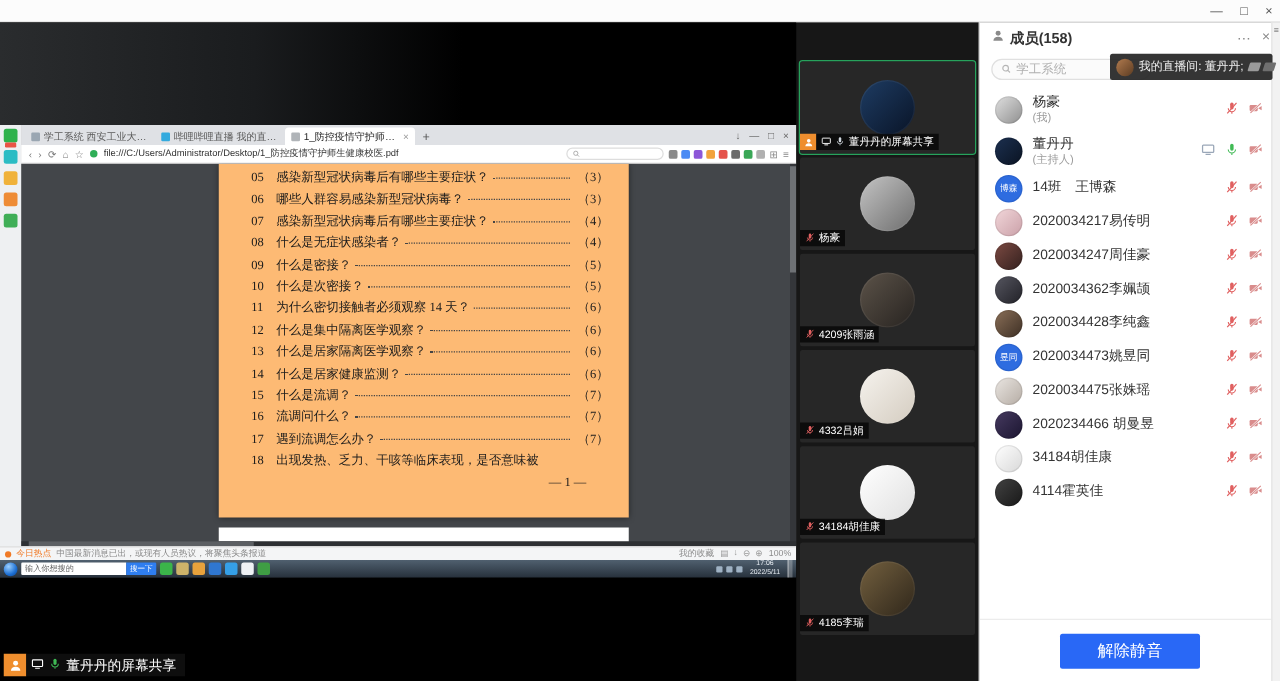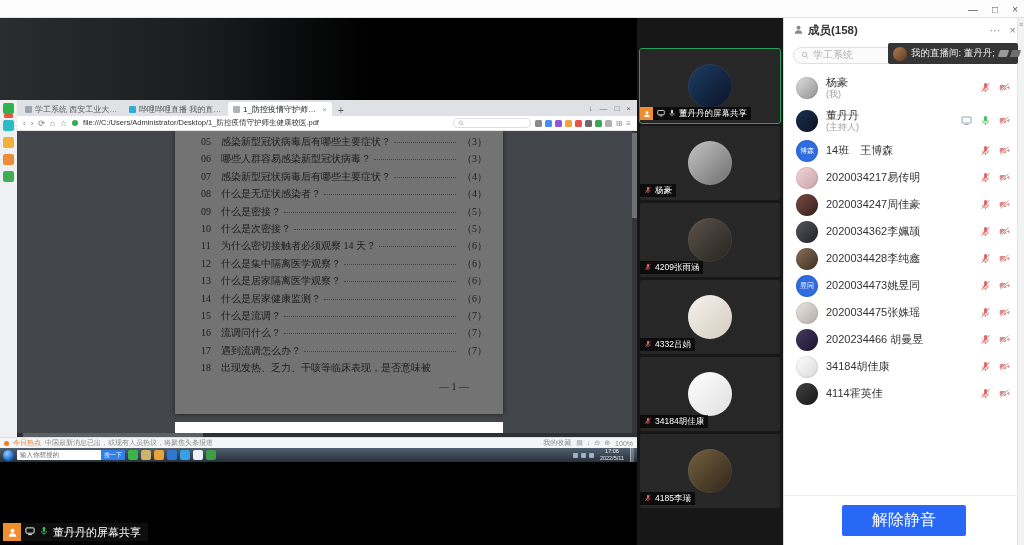--- a/index.html
+++ b/index.html
@@ -34,21 +34,21 @@
   .addrbar { height:15px; display:flex; align-items:center; gap:5px; padding:0 6px; background:#fff; border-bottom:1px solid #e6e6e6; font-size:8px; color:#888; }
   .nav-ico { font-size:8px; color:#777; }
   .url-shield { width:6px; height:6px; border-radius:50%; background:#2fae57; flex:none; }
   .url-text { font-size:7.5px; color:#333; white-space:nowrap; overflow:hidden; max-width:270px; }
   .addr-right { margin-left:auto; display:flex; align-items:center; gap:4px; }
   .search-chip { width:78px; height:10px; border:1px solid #ddd; border-radius:6px; display:flex; align-items:center; padding:0 4px; gap:3px; color:#aaa; font-size:6.5px; }
   .ext-ico { width:7px; height:7px; border-radius:1.5px; }
   .addr-glyph { font-size:8px; color:#888; }
 
   .pdfview { flex:1; position:relative; background:#43464a; overflow:hidden; }
-  .page { position:absolute; left:158px; top:0; width:328px; height:283px; background:#737373; box-shadow:0 0 5px rgba(0,0,0,.55); }
+  .page { position:absolute; left:158px; top:0; width:328px; height:283px; background:#fdba74; box-shadow:0 0 5px rgba(0,0,0,.55); }
   .toc { padding:4px 16px 0 26px; font-family:"Liberation Serif","DejaVu Serif",serif; font-size:10px; color:#1b1b1b; }
   .toc-row { display:flex; align-items:baseline; height:17.4px; }
   .toc-num { width:20px; flex:none; }
   .toc-text { white-space:nowrap; }
   .leader { flex:1; margin:0 3px; border-bottom:1.5px dotted #444; transform:translateY(-2px); min-width:6px; }
   .toc-page { width:28px; text-align:right; flex:none; }
   .page-footer { text-align:right; padding-right:34px; margin-top:3px; font-family:"Liberation Serif","DejaVu Serif",serif; font-size:10px; color:#1b1b1b; }
   .page2 { position:absolute; left:158px; top:291px; width:328px; height:14px; background:#fff; }
   .vscroll { position:absolute; right:0; top:0; width:5px; height:100%; background:#34363a; }
   .vscroll .thumb { width:5px; height:85px; background:#6e7175; margin-top:2px; }
@@ -102,21 +102,21 @@
   .member-list { flex:1; overflow:hidden; padding:3px 0 0 0; }
   .member { display:flex; align-items:center; height:27px; padding:0 14px 0 12px; gap:8px; }
   .member.tall { height:33px; }
   .m-avatar { width:22px; height:22px; border-radius:50%; flex:none; display:flex; align-items:center; justify-content:center; color:#fff; font-size:7px; letter-spacing:0; box-shadow:inset 0 0 0 1px rgba(0,0,0,.08); }
   .m-txt { display:flex; flex-direction:column; justify-content:center; line-height:1.2; overflow:hidden; }
   .m-name { font-size:11px; color:#333; white-space:nowrap; }
   .m-sub { font-size:9px; color:#9c9c9c; }
   .m-icons { margin-left:auto; display:flex; gap:8px; align-items:center; }
 
   .panel-footer { height:50px; border-top:1px solid #ececec; display:flex; align-items:center; justify-content:center; flex:none; }
-  .unmute-btn { background:#2968f6; color:#fff; font-size:16px; padding:5px 30px; border-radius:2px; border:none; font-family:inherit; }
+  .unmute-btn { background:#2968f6; color:#fff; font-size:13px; padding:5px 30px; border-radius:2px; border:none; font-family:inherit; }
 </style>
 </head>
 <body>
 
 <div class="app">
 
   <div class="titlebar">
     <div class="tb-controls">
       <span>—</span>
       <span>□</span>

